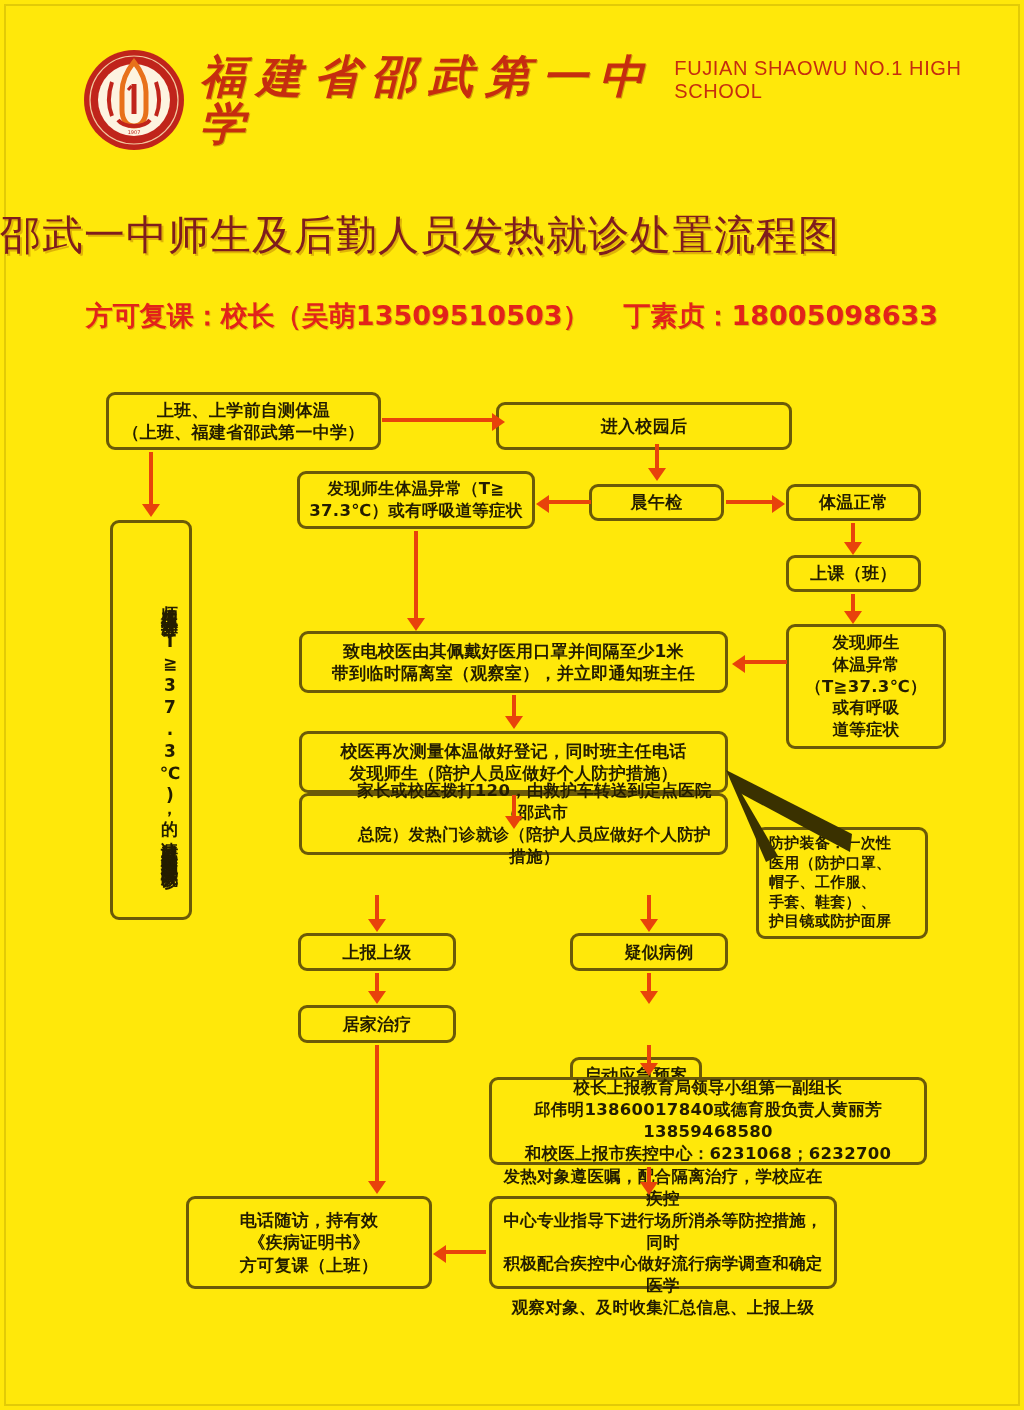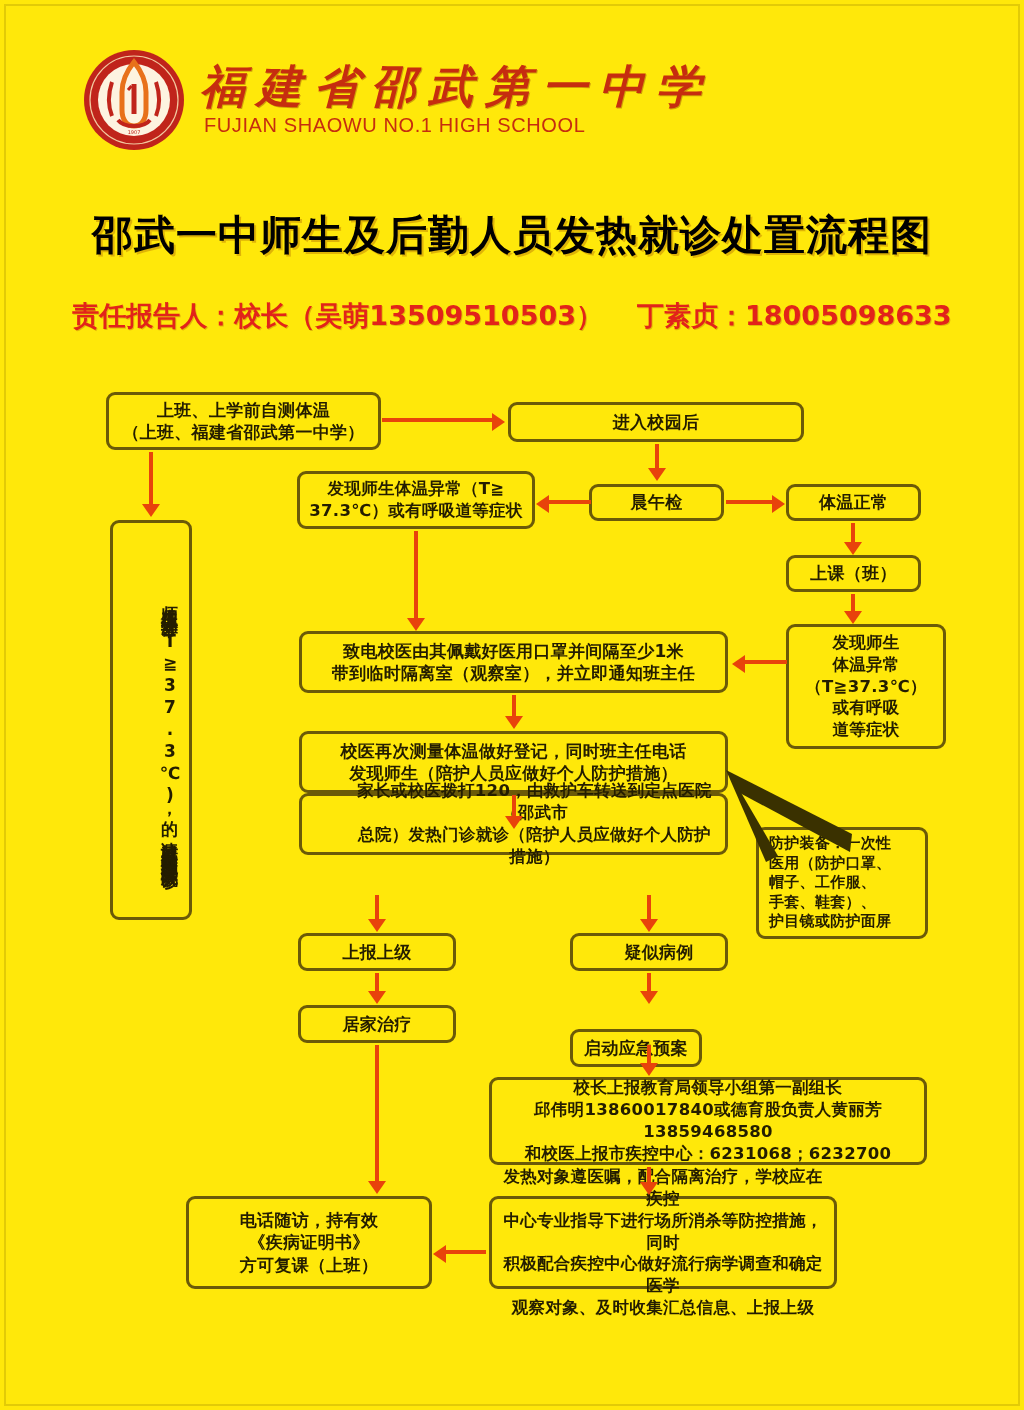--- a/index.html
+++ b/index.html
@@ -32,21 +32,21 @@
     display: flex;
     align-items: center;
     gap: 14px;
   }
   .logo {
     width: 104px;
     height: 104px;
     flex: 0 0 104px;
     position: relative;
   }
-  .school-names { display: flex; flex-direction: column; }
+  .school-names { display: flex; flex-direction: row; }
   .school-cn {
     font-family: "DejaVu Serif", "Liberation Serif", serif;
     font-size: 45px;
     font-weight: 700;
     color: #c62d0f;
     letter-spacing: 12px;
     line-height: 1.05;
     text-shadow: 1px 1px 0 rgba(120,30,0,.35);
     font-style: italic;
   }
@@ -58,25 +58,25 @@
     letter-spacing: 0.6px;
     margin-top: 4px;
     margin-left: 4px;
   }
 
   
   .main-title {
     position: absolute;
     left: 0; right: 0;
     top: 208px;
-    text-align: center;
+    text-align: left;
     font-family: "DejaVu Sans", "Liberation Sans", sans-serif;
     font-size: 41px;
-    font-weight: 700;
-    color: #000000;
+    font-weight: 400;
+    color: #7f1d1d;
     letter-spacing: 1px;
     text-shadow: 2px 2px 0 rgba(150, 60, 0, .30);
   }
   .sub-title {
     position: absolute;
     left: 0; right: 0;
     top: 298px;
     text-align: center;
     font-size: 27px;
     font-weight: 700;
@@ -165,27 +165,27 @@
       </svg>
     </div>
     <div class="school-names">
       <div class="school-cn">福建省邵武第一中学</div>
       <div class="school-en">FUJIAN SHAOWU NO.1 HIGH SCHOOL</div>
     </div>
   </div>
 
   <div class="main-title">邵武一中师生及后勤人员发热就诊处置流程图</div>
   <div class="sub-title">
-    <span>责任报告人：校长（吴萌13509510503）</span><span class="gap"></span><span>丁素贞：18005098633</span>
+    <span>方可复课：校长（吴萌13509510503）</span><span class="gap"></span><span>丁素贞：18005098633</span>
   </div>
 
   <div class="box" style="left:106px; top:392px; width:275px; height:58px; white-space:pre-line;">上班、上学前自测体温
 （上班、福建省邵武第一中学）</div>
 
-  <div class="box" style="left:508px; top:402px; width:296px; height:40px;">进入校园后</div>
+  <div class="box" style="left:496px; top:402px; width:296px; height:48px;">进入校园后</div>
 
   <div class="box small" style="left:297px; top:471px; width:238px; height:58px; white-space:pre-line;">发现师生体温异常（T≧
 37.3℃）或有呼吸道等症状</div>
 
   <div class="box" style="left:589px; top:484px; width:135px; height:37px;">晨午检</div>
 
   <div class="box" style="left:786px; top:484px; width:135px; height:37px;">体温正常</div>
 
   <div class="box" style="left:786px; top:555px; width:135px; height:37px;">上课（班）</div>
 
@@ -211,21 +211,21 @@
 
   <div class="box small" style="left:299px; top:793px; width:429px; height:62px; white-space:pre-line;padding-left:48px;">家长或校医拨打120，由救护车转送到定点医院（邵武市
 总院）发热门诊就诊（陪护人员应做好个人防护措施）</div>
 
   <div class="box" style="left:298px; top:933px; width:158px; height:38px;">上报上级</div>
 
   <div class="box" style="left:570px; top:933px; width:158px; height:38px;padding-left:26px;">疑似病例</div>
 
   <div class="box" style="left:298px; top:1005px; width:158px; height:38px;">居家治疗</div>
 
-  <div class="box" style="left:570px; top:1029px; width:132px; height:38px;">启动应急预案</div>
+  <div class="box" style="left:570px; top:1057px; width:132px; height:38px;font-family:Liberation Serif, serif;">启动应急预案</div>
 
   <div class="box small" style="left:489px; top:1077px; width:438px; height:88px; white-space:pre-line;">校长上报教育局领导小组第一副组长
 邱伟明13860017840或德育股负责人黄丽芳13859468580
 和校医上报市疾控中心：6231068；6232700</div>
 
   <div class="box" style="left:186px; top:1196px; width:246px; height:93px; white-space:pre-line;">电话随访，持有效
 《疾病证明书》
 方可复课（上班）</div>
 
   <div class="box small" style="left:489px; top:1196px; width:348px; height:93px; white-space:pre-line;">发热对象遵医嘱，配合隔离治疗，学校应在疾控

